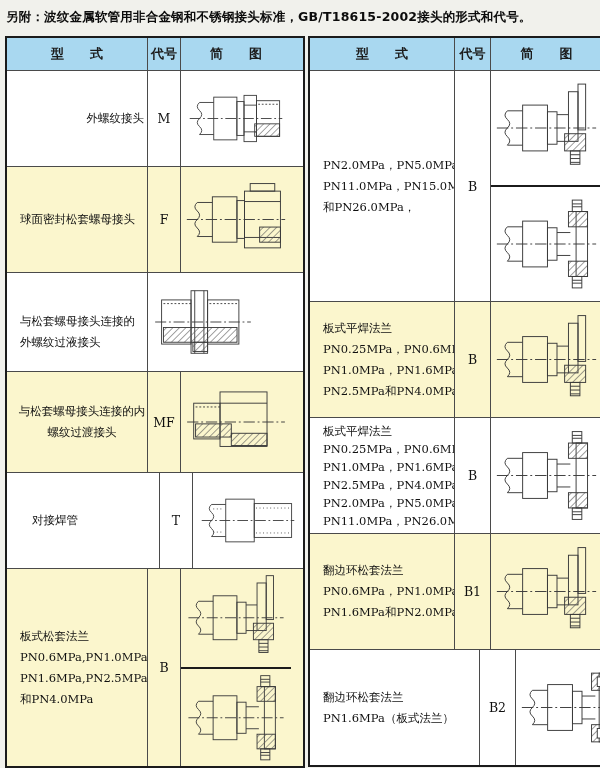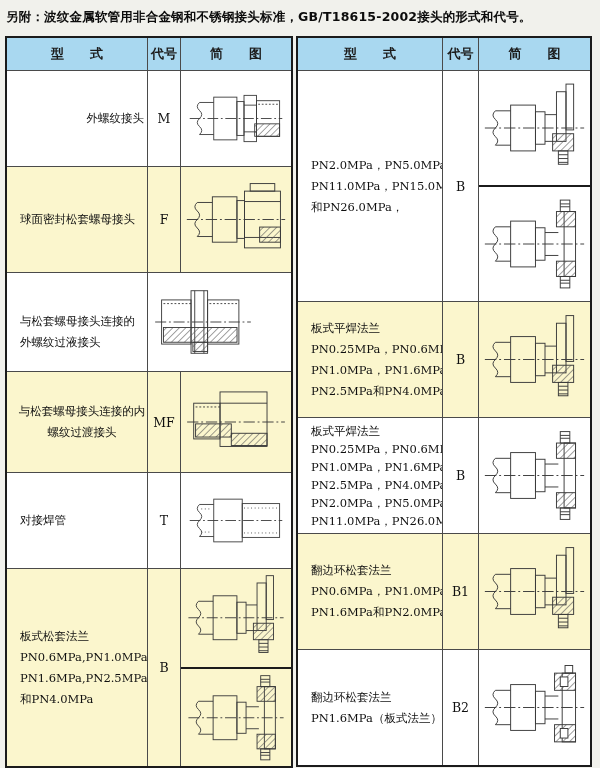--- a/index.html
+++ b/index.html
@@ -140,21 +140,21 @@
                   <rect x="38" y="18" width="50" height="58" fill="none"></rect>
                   <line x1="38" y1="30" x2="88" y2="30"></line>
                   <rect x="12" y="52" width="38" height="14" fill="url(#hh)"></rect>
                   <rect x="50" y="62" width="38" height="13" fill="url(#hh)"></rect>
                   <line x1="3" y1="50" x2="107" y2="50" stroke-dasharray="12 3 2 3"></line>
                 </g>
               </svg>
             </div>
           </div>
         </div>
-        <div class="trow" style="height: 95px;">
+        <div class="trow" style="height: 95px; padding-left: 12px;">
           <div class="tcell typec" style="width: 140px;">
             <div class="tline">对接焊管</div>
           </div>
           <div class="tcell codec" style="width: 33px;">T</div>
           <div class="tcell diagc" style="width: 111px;">
             <div class="dsub">
               <svg viewBox="0 0 110 100" preserveAspectRatio="xMidYMid meet">
                 <g stroke="#3a3a3a" fill="none" stroke-width="1">
                   <path d="M14,32 q-5,4.5 0,9 t0,9 t0,9 t0,9" fill="none"></path>
                   <line x1="14" y1="32" x2="30" y2="32"></line>
@@ -384,21 +384,21 @@
                 </g>
               </svg>
             </div>
           </div>
         </div>
         <div class="trow" style="height: 115px;">
           <div class="tcell typec" style="width: 144px;">
             <div class="tline">翻边环松套法兰</div>
             <div class="tline">PN1.6MPa（板式法兰）</div>
           </div>
-          <div class="tcell codec" style="width: 36px;">B2</div>
+          <div class="tcell codec" style="width: 36px; margin-left: 25px;">B2</div>
           <div class="tcell diagc" style="width: 112px;">
             <div class="dsub">
               <svg viewBox="0 0 110 100" preserveAspectRatio="xMidYMid meet">
                 <g stroke="#3a3a3a" fill="none" stroke-width="1">
                   <path d="M14,32 q-5,4.5 0,9 t0,9 t0,9 t0,9" fill="none"></path>
                   <line x1="14" y1="32" x2="30" y2="32"></line>
                   <line x1="14" y1="68" x2="30" y2="68"></line>
                   <rect x="30" y="26" width="26" height="48" fill="none"></rect>
                   <rect x="56" y="33" width="10" height="34" fill="none"></rect>
                   <line x1="66" y1="38" x2="80" y2="38"></line>

